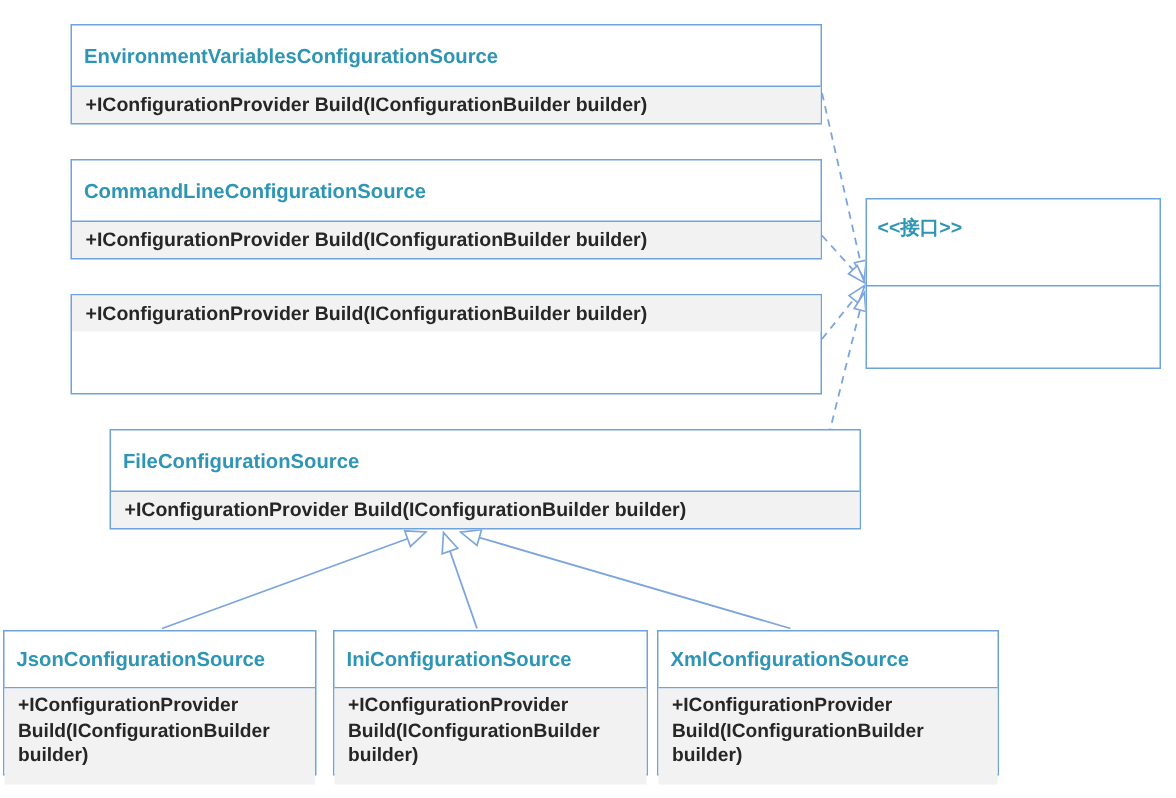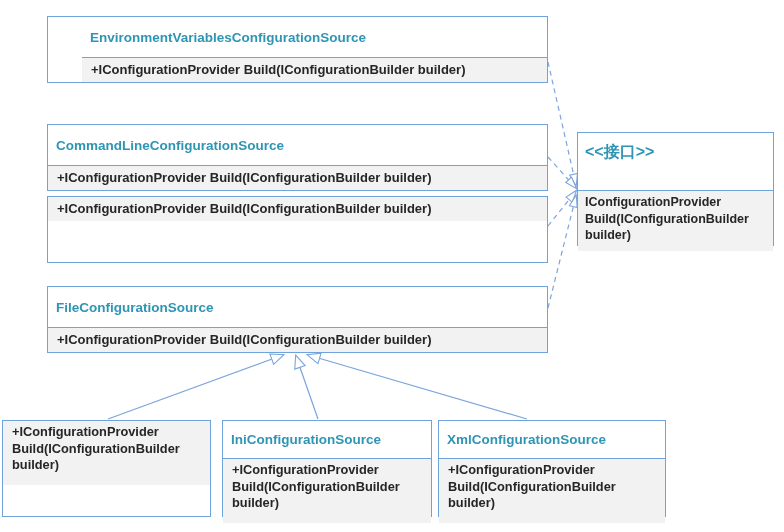--- a/index.html
+++ b/index.html
@@ -39,21 +39,21 @@
   .big{left:47px;width:501px;height:67px;}
   .small{width:209px;height:97px;top:420px;}
   .small .uml-title{height:37px;}
   .small .uml-method{height:58px;font-size:12.8px;}
   .iface{left:577px;top:132px;width:197px;height:114px;}
   .iface-head{
     border-bottom:1px solid var(--border);height:58px;
     padding:7px 4px 0 7px;box-sizing:border-box;
   }
   .iface-stereo,.iface-name{
-    color:var(--title);font-weight:bold;font-size:16px;line-height:23px;white-space:nowrap;
+    color:var(--title);font-weight:bold;font-size:13px;line-height:23px;white-space:nowrap;
   }
   .iface .uml-method{height:54px;font-size:12.5px;padding-left:7px;}
 </style>
 </head>
 <body>
 
 <svg id="connectors" viewBox="0 0 784 532">
   <defs>
     <marker id="mTri" markerWidth="18" markerHeight="16" refX="13" refY="6.5" orient="auto" markerUnits="userSpaceOnUse">
       <path d="M1,1 L14,6.5 L1,12 Z"></path>
@@ -64,47 +64,47 @@
   </defs>
   <line class="dash" x1="548" y1="62" x2="576" y2="185" marker-end="url(#mReal)"></line>
   <line class="dash" x1="548" y1="157" x2="576" y2="188" marker-end="url(#mReal)"></line>
   <line class="dash" x1="548" y1="226" x2="576" y2="191" marker-end="url(#mReal)"></line>
   <line class="dash" x1="548" y1="308" x2="576" y2="196" marker-end="url(#mReal)"></line>
   <line x1="108" y1="419" x2="283" y2="355" marker-end="url(#mTri)"></line>
   <line x1="318" y1="419" x2="296" y2="356" marker-end="url(#mTri)"></line>
   <line x1="527" y1="419" x2="308" y2="355" marker-end="url(#mTri)"></line>
 </svg>
 
-<div class="uml-box big" style="top:16px;padding-left:34px;">
+<div class="uml-box big" style="top:16px;">
   <div class="uml-title">EnvironmentVariablesConfigurationSource</div>
   <div class="uml-method single">+IConfigurationProvider Build(IConfigurationBuilder builder)</div>
 </div>
 
-<div class="uml-box big" style="top:106px;margin-top:18px;">
+<div class="uml-box big" style="top:106px;">
   <div class="uml-title">CommandLineConfigurationSource</div>
   <div class="uml-method single">+IConfigurationProvider Build(IConfigurationBuilder builder)</div>
 </div>
 
 <div class="uml-box big" style="top:196px;">
   <div class="uml-method single">+IConfigurationProvider Build(IConfigurationBuilder builder)</div>
 </div>
 
-<div class="uml-box big" style="top:286px;">
+<div class="uml-box big" style="top:286px;margin-left:26px;">
   <div class="uml-title">FileConfigurationSource</div>
   <div class="uml-method single">+IConfigurationProvider Build(IConfigurationBuilder builder)</div>
 </div>
 
 <div class="uml-box iface">
   <div class="iface-head">
     <div class="iface-stereo">&lt;&lt;接口&gt;&gt;</div>
   </div>
-  <div class="uml-method">IConfigurationProvider Build(IConfigurationBuilder builder)</div>
 </div>
 
 <div class="uml-box small" style="left:2px;">
+  <div class="uml-title">JsonConfigurationSource</div>
   <div class="uml-method">+IConfigurationProvider Build(IConfigurationBuilder builder)</div>
 </div>
 
 <div class="uml-box small" style="left:222px;width:210px;">
   <div class="uml-title">IniConfigurationSource</div>
   <div class="uml-method">+IConfigurationProvider Build(IConfigurationBuilder builder)</div>
 </div>
 
 <div class="uml-box small" style="left:438px;width:228px;">
   <div class="uml-title">XmlConfigurationSource</div>

